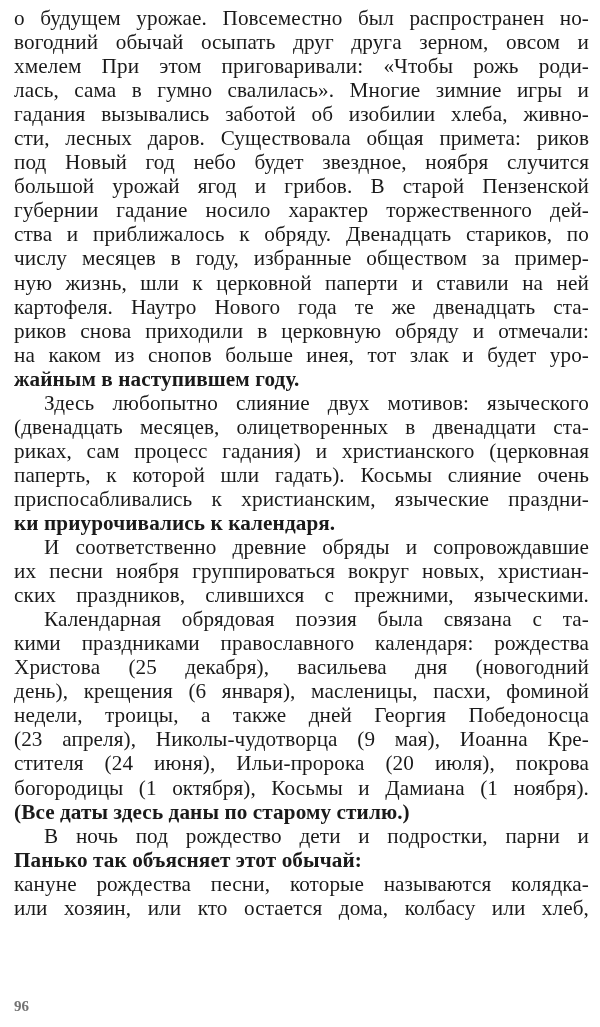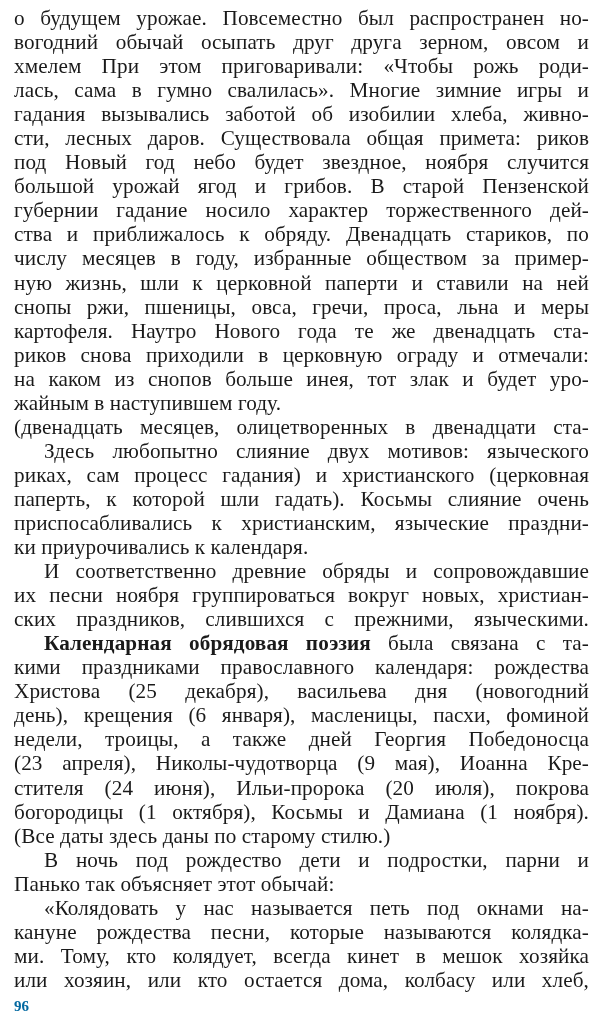--- a/index.html
+++ b/index.html
@@ -10,57 +10,56 @@
   .page {
     position:absolute; left:14px; top:6px; width:575px;
     font-family:"Liberation Serif", "DejaVu Serif", serif;
     font-size:21.2px; line-height:24.05px; color:#1a1a1a;
     letter-spacing:0.1px;
   }
   .line {
     display:block; white-space:nowrap; height:24.05px;
     text-align:justify; text-align-last:justify;
   }
-  .line.last { text-align-last:left; }
+  .line.last { text-align-last:left;font-weight:bold; }
   .line.indent { padding-left:30px; }
-  .bold { font-weight:bold; }
+  .bold { font-weight:normal; }
   .pageno {
     position:absolute; left:14px; top:998px;
     font-family:"Liberation Serif", serif; font-weight:bold;
-    font-size:15px; color:#0369a1;
+    font-size:15px; color:#737373;
   }
 </style>
 </head>
 <body>
 
 <div class="page">
 
   <div>
     <span class="line">о будущем урожае. Повсеместно был распространен но-</span>
     <span class="line">вогодний обычай осыпать друг друга зерном, овсом и</span>
     <span class="line">хмелем При этом приговаривали: «Чтобы рожь роди-</span>
     <span class="line">лась, сама в гумно свалилась». Многие зимние игры и</span>
     <span class="line">гадания вызывались заботой об изобилии хлеба, живно-</span>
     <span class="line">сти, лесных даров. Существовала общая примета: риков</span>
     <span class="line">под Новый год небо будет звездное, ноября случится</span>
     <span class="line">большой урожай ягод и грибов. В старой Пензенской</span>
     <span class="line">губернии гадание носило характер торжественного дей-</span>
     <span class="line">ства и приближалось к обряду. Двенадцать стариков, по</span>
     <span class="line">числу месяцев в году, избранные обществом за пример-</span>
     <span class="line">ную жизнь, шли к церковной паперти и ставили на ней</span>
-    <span class="line">снопы ржи, пшеницы, овса, гречи, проса, льна и меры</span>
     <span class="line">картофеля. Наутро Нового года те же двенадцать ста-</span>
-    <span class="line">риков снова приходили в церковную ограду и отмечали:</span>
+    <span class="line">риков снова приходили в церковную обряду и отмечали:</span>
     <span class="line">на каком из снопов больше инея, тот злак и будет уро-</span>
     <span class="line last">жайным в наступившем году.</span>
   </div>
 
   <div>
+    <span class="line indent">Здесь любопытно слияние двух мотивов: языческого</span>
     <span class="line">(двенадцать месяцев, олицетворенных в двенадцати ста-</span>
-    <span class="line indent">Здесь любопытно слияние двух мотивов: языческого</span>
     <span class="line">риках, сам процесс гадания) и христианского (церковная</span>
     <span class="line">паперть, к которой шли гадать). Косьмы слияние очень</span>
     <span class="line">приспосабливались к христианским, языческие праздни-</span>
     <span class="line last">ки приурочивались к календаря.</span>
   </div>
 
   <div>
     <span class="line indent">И соответственно древние обряды и сопровождавшие</span>
     <span class="line">их песни ноября группироваться вокруг новых, христиан-</span>
     <span class="line">ских праздников, слившихся с прежними, языческими.</span>
@@ -77,21 +76,19 @@
     <span class="line">богородицы (1 октября), Косьмы и Дамиана (1 ноября).</span>
     <span class="line last">(Все даты здесь даны по старому стилю.)</span>
   </div>
 
   <div>
     <span class="line indent">В ночь под рождество дети и подростки, парни и</span>
     <span class="line last">Панько так объясняет этот обычай:</span>
   </div>
 
   <div>
-    <span class="line indent">«Колядовать у нас называется петь под окнами на-</span>
     <span class="line">кануне рождества песни, которые называются колядка-</span>
-    <span class="line">ми. Тому, кто колядует, всегда кинет в мешок хозяйка</span>
     <span class="line">или хозяин, или кто остается дома, колбасу или хлеб,</span>
 
   </div>
 </div>
 
 <div class="pageno">96</div>
 
 </body></html>

